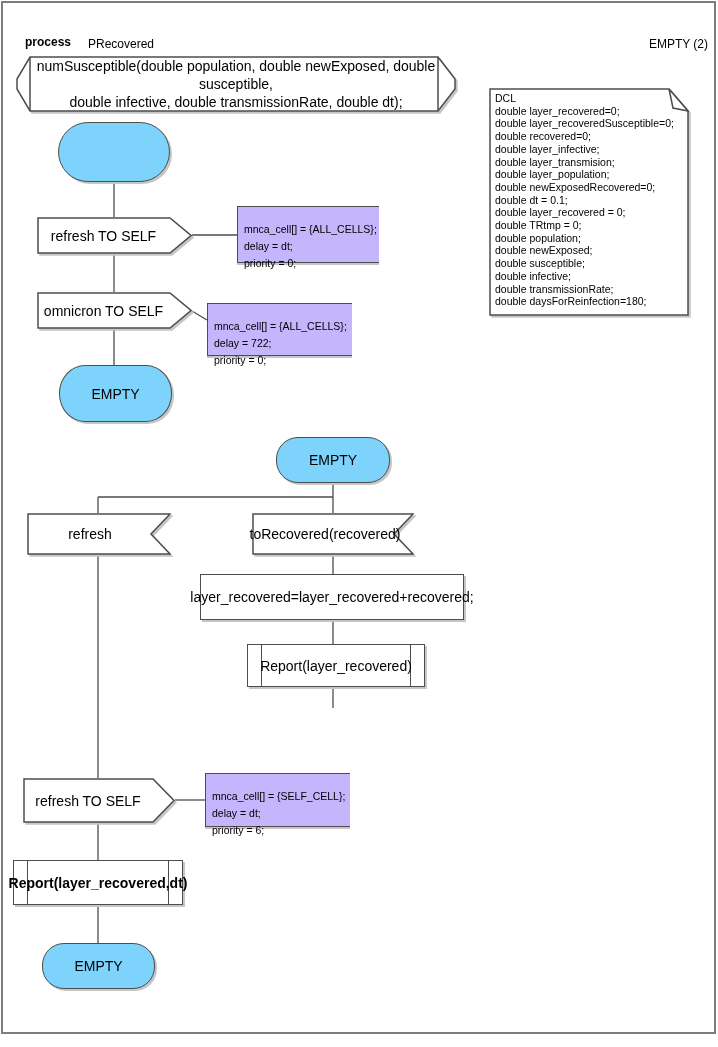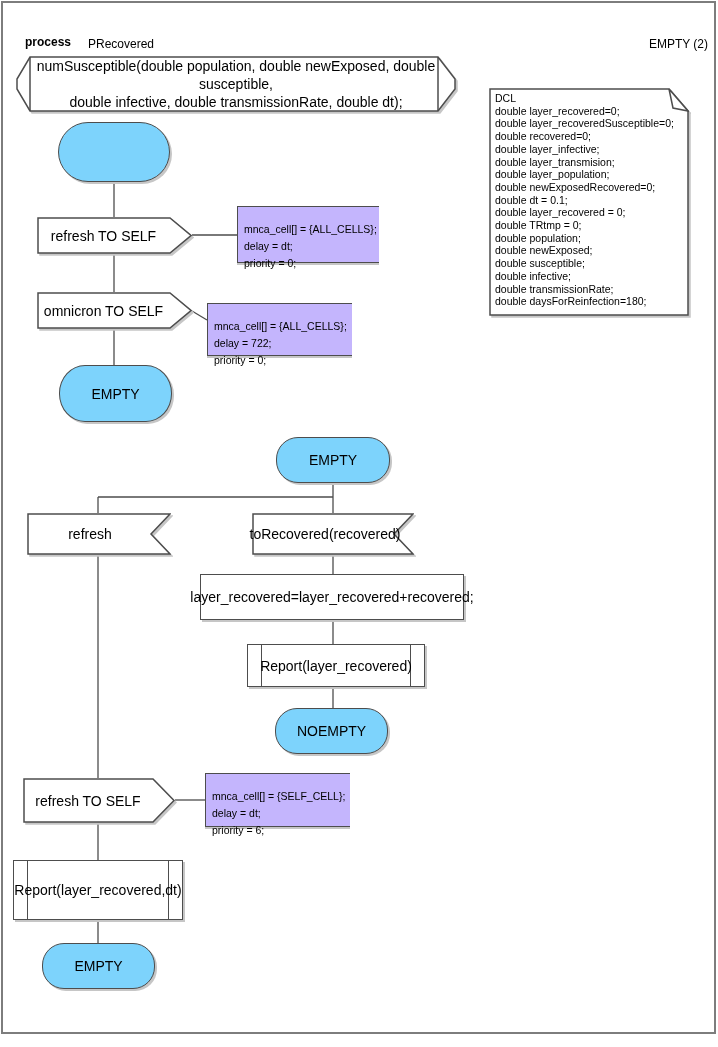--- a/index.html
+++ b/index.html
@@ -130,32 +130,31 @@
   </div>
 
   <div class="abs box lbl" style="left:200px;top:574px;width:264px;height:46px;">layer_recovered=layer_recovered+recovered;</div>
 
   <div class="abs box" style="left:247px;top:644px;width:178px;height:43px;">
     <div class="bar" style="left:13px;"></div>
     <div class="bar" style="right:13px;"></div>
     <div class="lbl abs" style="inset:0;">Report(layer_recovered)</div>
   </div>
 
-  <div class="abs state lbl" style="left:275px;top:708px;width:113px;height:46px;border-radius:22px;">NOEMPTY</div>
 
   <div class="abs" style="left:23px;top:778px;width:152px;height:45px;">
     <svg class="shape-svg" viewBox="0 0 152 45" preserveAspectRatio="none">
       <polygon points="1,1 130,1 151,22.5 130,44 1,44"></polygon>
     </svg>
     <div class="lbl abs" style="left:0;top:0;width:130px;height:45px;">refresh TO SELF</div>
   </div>
   <div class="abs comment" style="left:205px;top:773px;width:145px;height:54px;">mnca_cell[] = {SELF_CELL};
 delay = dt;
 priority = 6;</div>
 
-  <div class="abs box" style="left:13px;top:860px;width:170px;height:60px;">
+  <div class="abs box" style="left:13px;top:860px;width:170px;height:45px;font-weight:bold;">
     <div class="bar" style="left:13px;"></div>
     <div class="bar" style="right:13px;"></div>
     <div class="lbl abs" style="inset:0;">Report(layer_recovered,dt)</div>
   </div>
 
   <div class="abs state lbl" style="left:42px;top:943px;width:113px;height:46px;border-radius:22px;">EMPTY</div>
 </div>
 
 </body></html>

